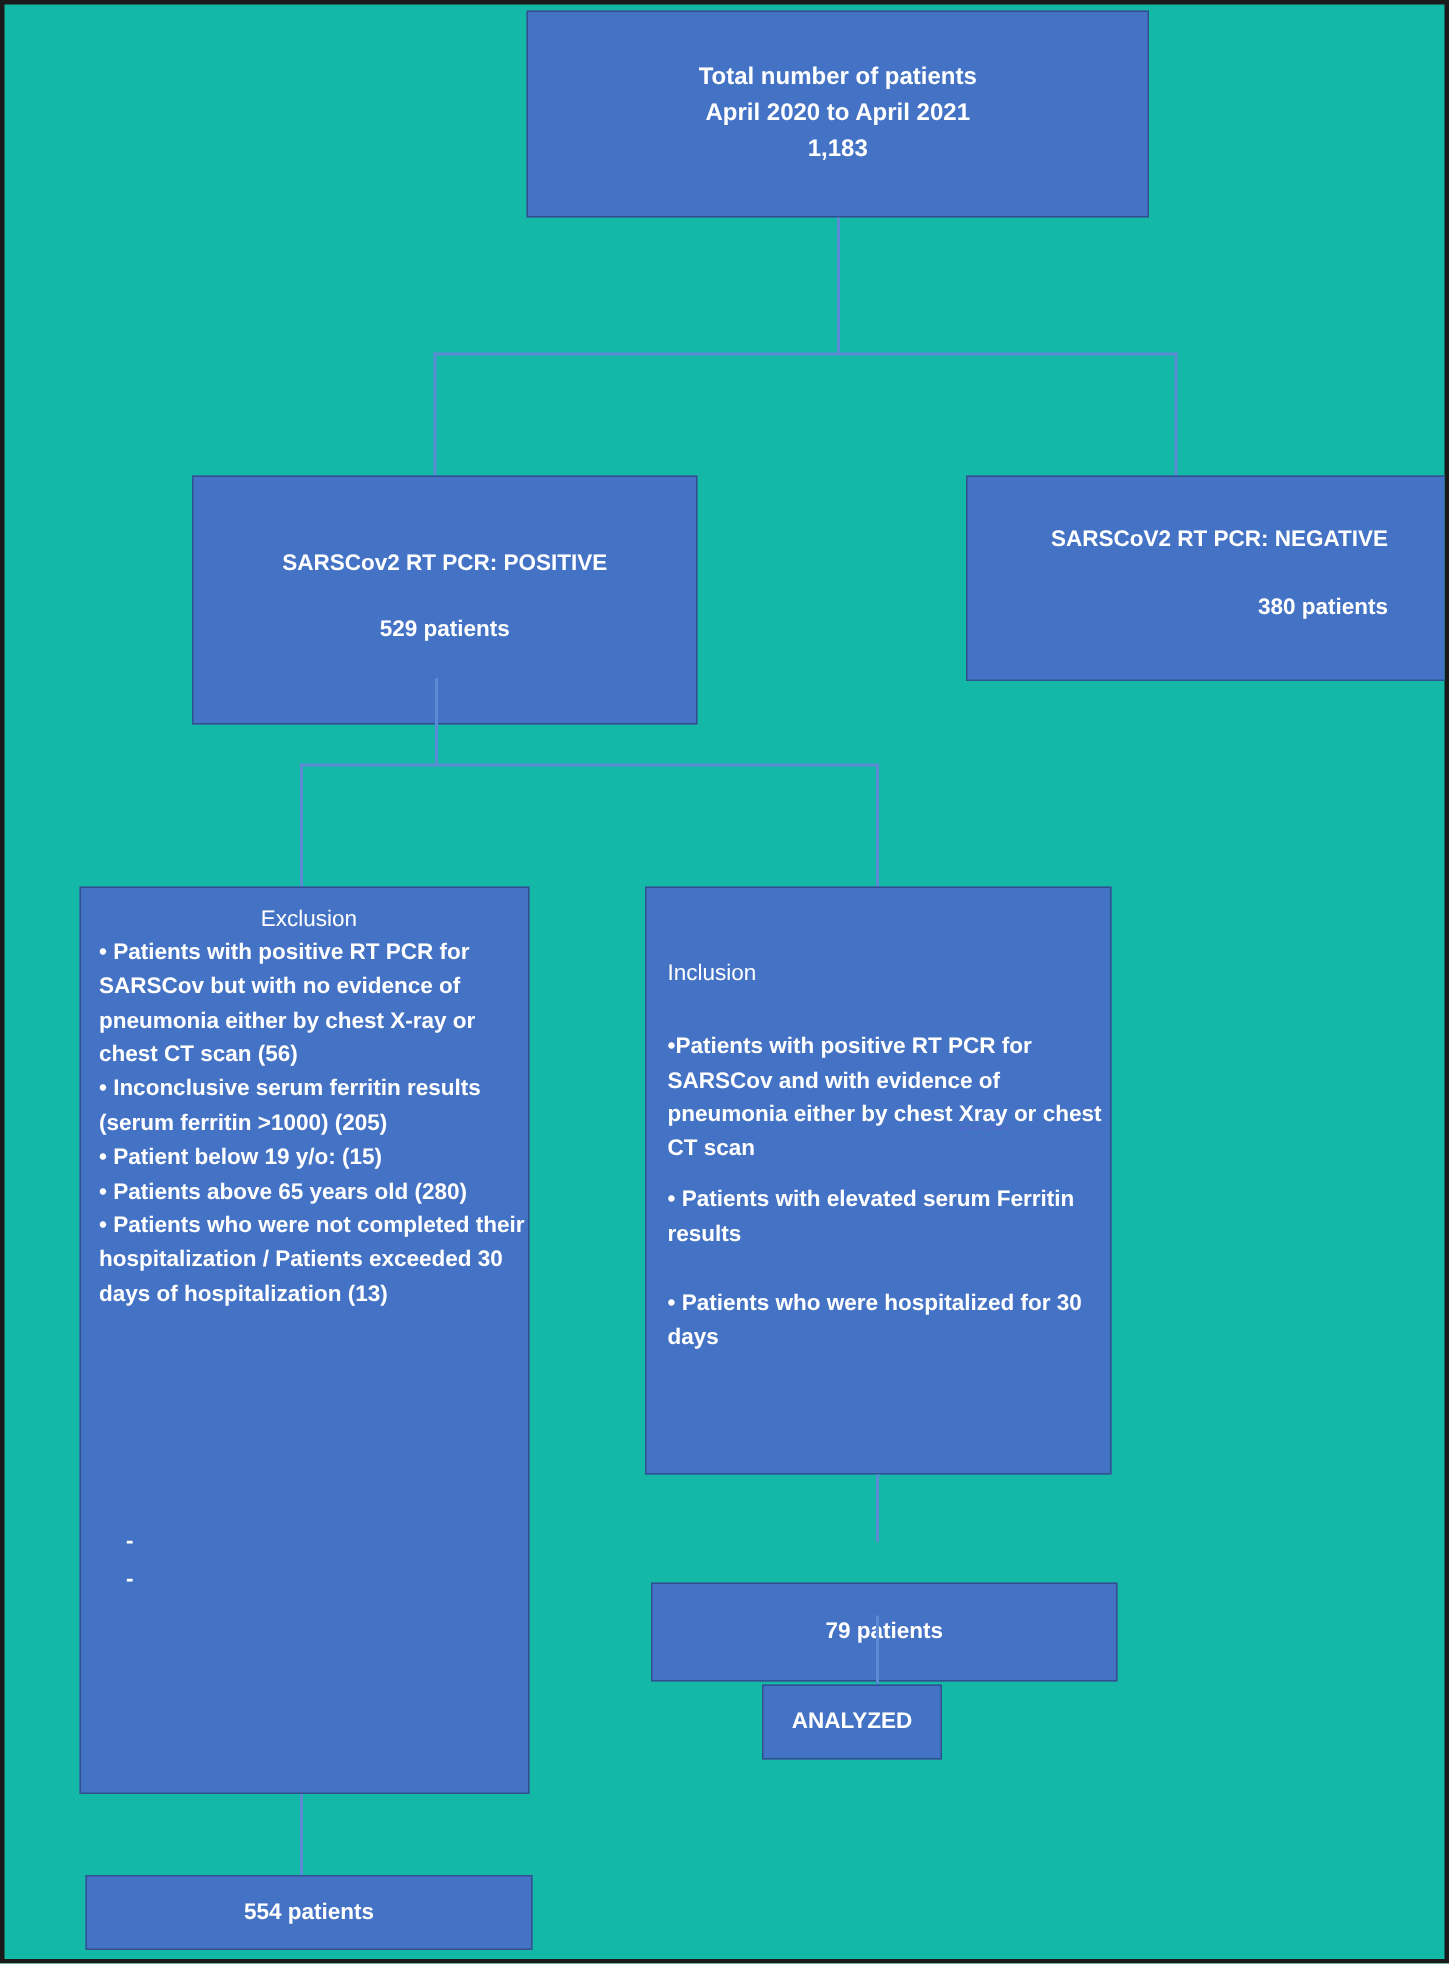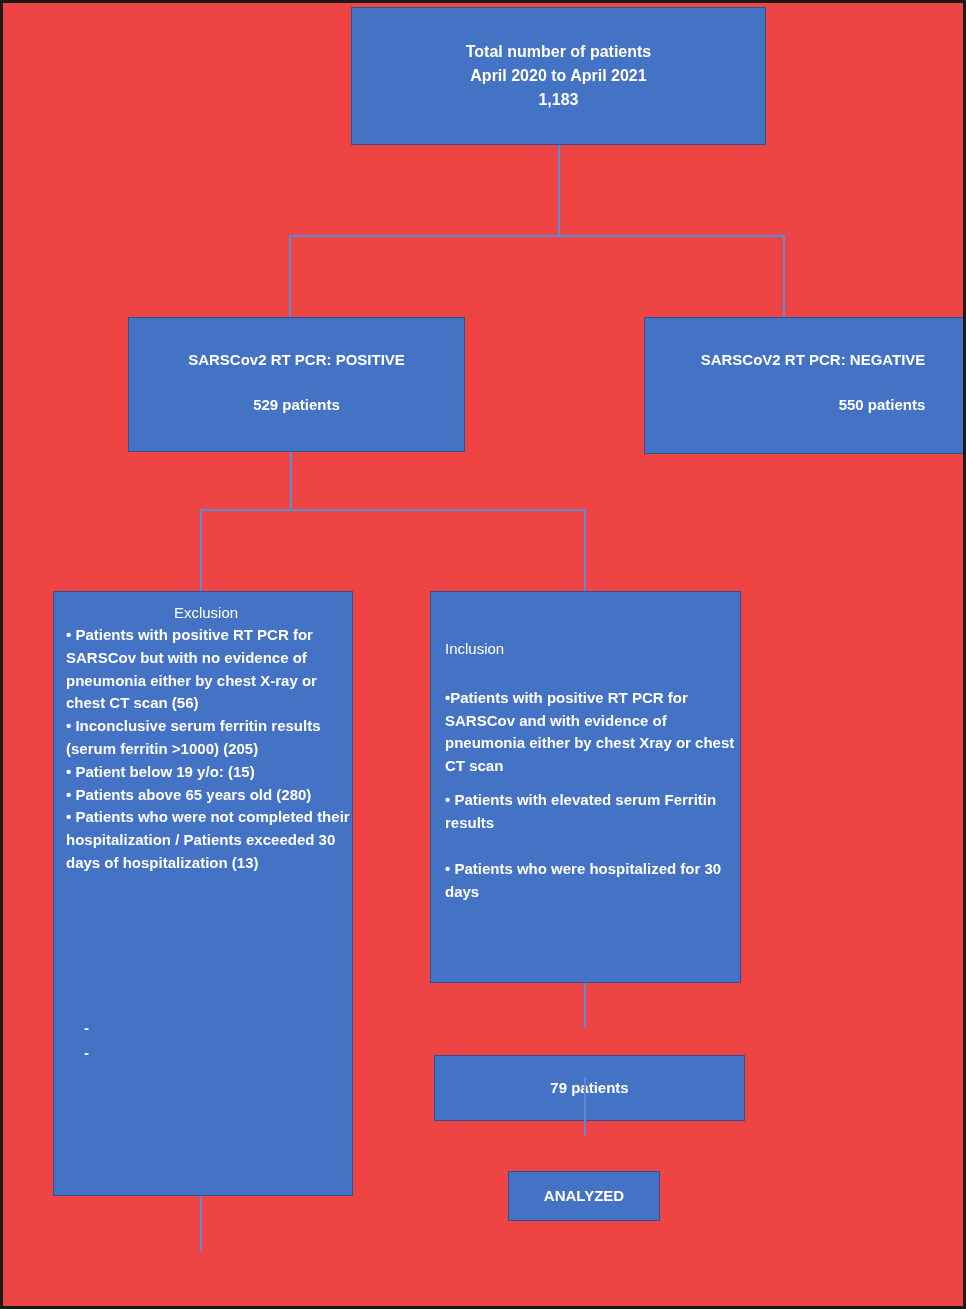--- a/index.html
+++ b/index.html
@@ -4,21 +4,21 @@
 <style>
   html, body {
     margin: 0;
     padding: 0;
     background: #ffffff;
   }
   #canvas {
     position: relative;
     width: 966px;
     height: 1309px;
-    background: #ef4444;
+    background: #14b8a6;
     box-sizing: border-box;
     border: 3px solid #1a1a1a;
     overflow: hidden;
     font-family: "Liberation Sans", sans-serif;
   }
   .node {
     position: absolute;
     background: #4472C4;
     border: 1px solid #2F528F;
     box-sizing: border-box;
@@ -77,31 +77,31 @@
     <div class="node-text bold" style="font-size:16px;">Total number of patients
 April 2020 to April 2021
 1,183</div>
   </div>
 
   <div class="connector v" style="left:555px; top:142px; width:2px; height:91px;"></div>
   <div class="connector h" style="left:286px; top:232px; width:496px; height:2px;"></div>
   <div class="connector v" style="left:286px; top:232px; width:2px; height:82px;"></div>
   <div class="connector v" style="left:780px; top:232px; width:2px; height:82px;"></div>
 
-  <div class="node centered" style="left:125px; top:314px; width:337px; height:135px;">
+  <div class="node centered" style="left:125px; top:314px; width:337px; height:166px;">
     <div class="node-text bold" style="font-size:15px; margin-top:-26px;">
       <span>SARSCov2 RT PCR: POSITIVE</span><br>
       <span>529 patients</span>
     </div>
   </div>
 
   <div class="node centered" style="left:641px; top:314px; width:346px; height:137px;text-align:right;">
     <div class="node-text bold" style="font-size:15px; margin-top:-28px; margin-left:-8px;">
       <span>SARSCoV2 RT PCR: NEGATIVE</span><br>
-      <span>550 patients</span>
+      <span>380 patients</span>
     </div>
   </div>
 
   <div class="connector v" style="left:287px; top:449px; width:2px; height:59px;"></div>
   <div class="connector h" style="left:197px; top:506px; width:386px; height:2px;"></div>
   <div class="connector v" style="left:197px; top:506px; width:2px; height:84px;"></div>
   <div class="connector v" style="left:581px; top:506px; width:2px; height:84px;"></div>
 
   <div class="node" style="left:50px; top:588px; width:300px; height:605px;">
     <div class="body-text" style="left:12px; top:10px; width:280px; font-size:15px; line-height:1.5;text-align:center;">Exclusion</div>
@@ -131,20 +131,23 @@
   </div>
 
   <div class="connector v" style="left:581px; top:980px; width:2px; height:45px;"></div>
 
   <div class="node centered" style="left:431px; top:1052px; width:311px; height:66px;">
     <div class="node-text bold" style="font-size:15px;">79 patients</div>
   </div>
 
   <div class="connector v" style="left:581px; top:1074px; width:2px; height:59px;"></div>
 
-  <div class="node centered" style="left:505px; top:1168px; width:152px; height:50px;">
+  <div class="node centered" style="left:505px; top:1120px; width:120px; height:50px;">
     <div class="node-text bold" style="font-size:15px;">ANALYZED</div>
   </div>
 
   <div class="connector v" style="left:197px; top:1193px; width:2px; height:55px;"></div>
 
+  <div class="node centered" style="left:54px; top:1247px; width:298px; height:50px;">
+    <div class="node-text bold" style="font-size:15px;">554 patients</div>
+  </div>
 
 </div>
 
 </body></html>

